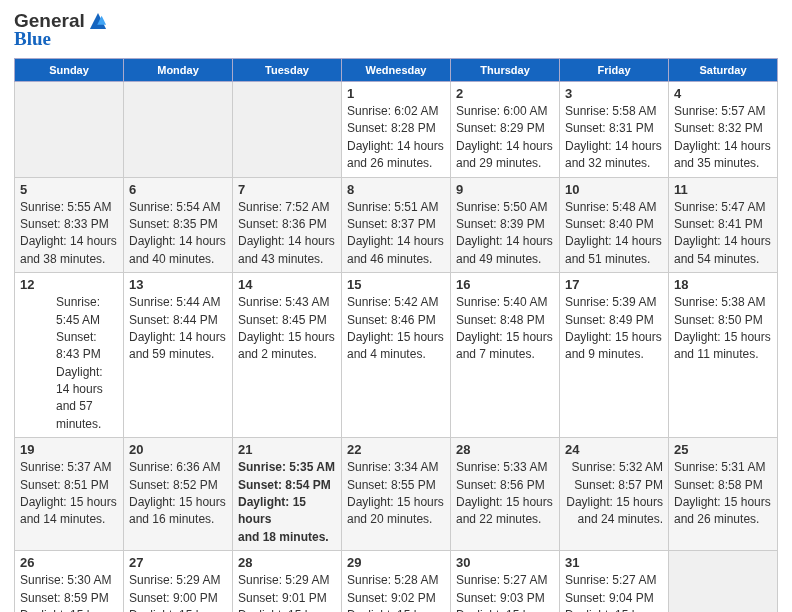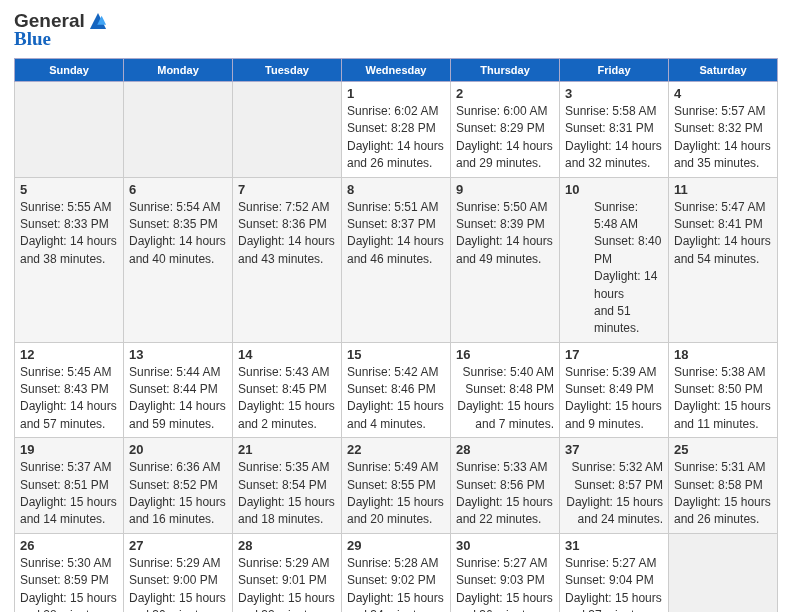--- a/index.html
+++ b/index.html
@@ -189,37 +189,37 @@
           </td>
           <td>
             <div class="day-num">9</div>
             <div class="day-info" style="white-space: pre-line;">Sunrise: 5:50 AM
 Sunset: 8:39 PM
 Daylight: 14 hours
 and 49 minutes.</div>
           </td>
           <td>
             <div class="day-num">10</div>
-            <div class="day-info" style="white-space: pre-line; margin-left: 29px;">Sunrise: 5:48 AM
+            <div class="day-info" style="white-space: pre-line;">Sunrise: 5:48 AM
 Sunset: 8:40 PM
 Daylight: 14 hours
 and 51 minutes.</div>
           </td>
           <td>
             <div class="day-num">11</div>
             <div class="day-info" style="white-space: pre-line;">Sunrise: 5:47 AM
 Sunset: 8:41 PM
 Daylight: 14 hours
 and 54 minutes.</div>
           </td>
         </tr>
         <tr>
           <td>
             <div class="day-num">12</div>
-            <div class="day-info" style="white-space: pre-line;">Sunrise: 5:45 AM
+            <div class="day-info" style="white-space: pre-line; margin-left: 36px;">Sunrise: 5:45 AM
 Sunset: 8:43 PM
 Daylight: 14 hours
 and 57 minutes.</div>
           </td>
           <td>
             <div class="day-num">13</div>
             <div class="day-info" style="white-space: pre-line;">Sunrise: 5:44 AM
 Sunset: 8:44 PM
 Daylight: 14 hours
 and 59 minutes.</div>
@@ -233,21 +233,21 @@
           </td>
           <td>
             <div class="day-num">15</div>
             <div class="day-info" style="white-space: pre-line;">Sunrise: 5:42 AM
 Sunset: 8:46 PM
 Daylight: 15 hours
 and 4 minutes.</div>
           </td>
           <td>
             <div class="day-num">16</div>
-            <div class="day-info" style="white-space: pre-line; text-align: right;">Sunrise: 5:40 AM
+            <div class="day-info" style="white-space: pre-line;">Sunrise: 5:40 AM
 Sunset: 8:48 PM
 Daylight: 15 hours
 and 7 minutes.</div>
           </td>
           <td>
             <div class="day-num">17</div>
             <div class="day-info" style="white-space: pre-line;">Sunrise: 5:39 AM
 Sunset: 8:49 PM
 Daylight: 15 hours
 and 9 minutes.</div>
@@ -270,41 +270,41 @@
           </td>
           <td>
             <div class="day-num">20</div>
             <div class="day-info" style="white-space: pre-line;">Sunrise: 6:36 AM
 Sunset: 8:52 PM
 Daylight: 15 hours
 and 16 minutes.</div>
           </td>
           <td>
             <div class="day-num">21</div>
-            <div class="day-info" style="white-space: pre-line;">Sunrise: 5:35 AM
+            <div class="day-info" style="white-space: pre-line; font-weight: bold;">Sunrise: 5:35 AM
 Sunset: 8:54 PM
 Daylight: 15 hours
 and 18 minutes.</div>
           </td>
           <td>
             <div class="day-num">22</div>
-            <div class="day-info" style="white-space: pre-line;">Sunrise: 5:49 AM
+            <div class="day-info" style="white-space: pre-line;">Sunrise: 3:34 AM
 Sunset: 8:55 PM
 Daylight: 15 hours
 and 20 minutes.</div>
           </td>
           <td>
             <div class="day-num">28</div>
             <div class="day-info" style="white-space: pre-line;">Sunrise: 5:33 AM
 Sunset: 8:56 PM
 Daylight: 15 hours
 and 22 minutes.</div>
           </td>
           <td>
-            <div class="day-num">37</div>
+            <div class="day-num">24</div>
             <div class="day-info" style="white-space: pre-line; text-align: right;">Sunrise: 5:32 AM
 Sunset: 8:57 PM
 Daylight: 15 hours
 and 24 minutes.</div>
           </td>
           <td>
             <div class="day-num">25</div>
             <div class="day-info" style="white-space: pre-line;">Sunrise: 5:31 AM
 Sunset: 8:58 PM
 Daylight: 15 hours

